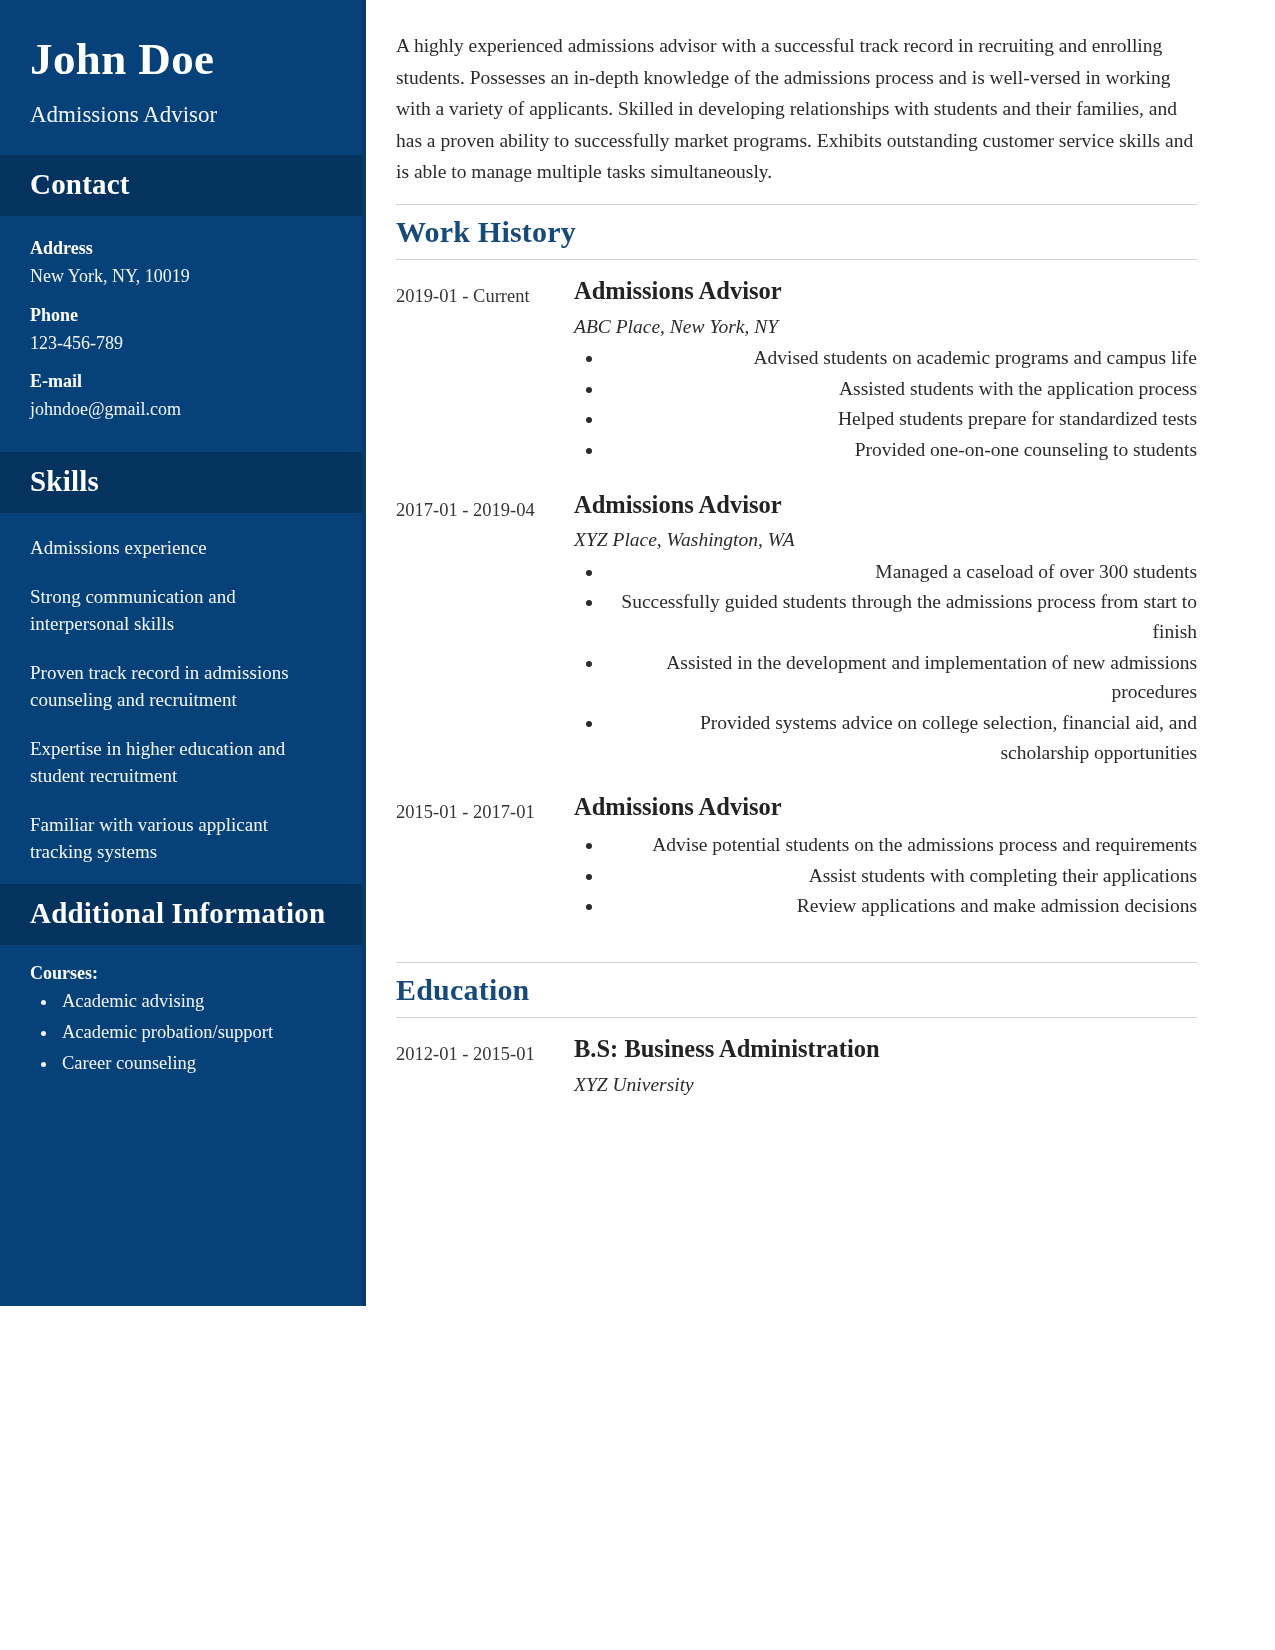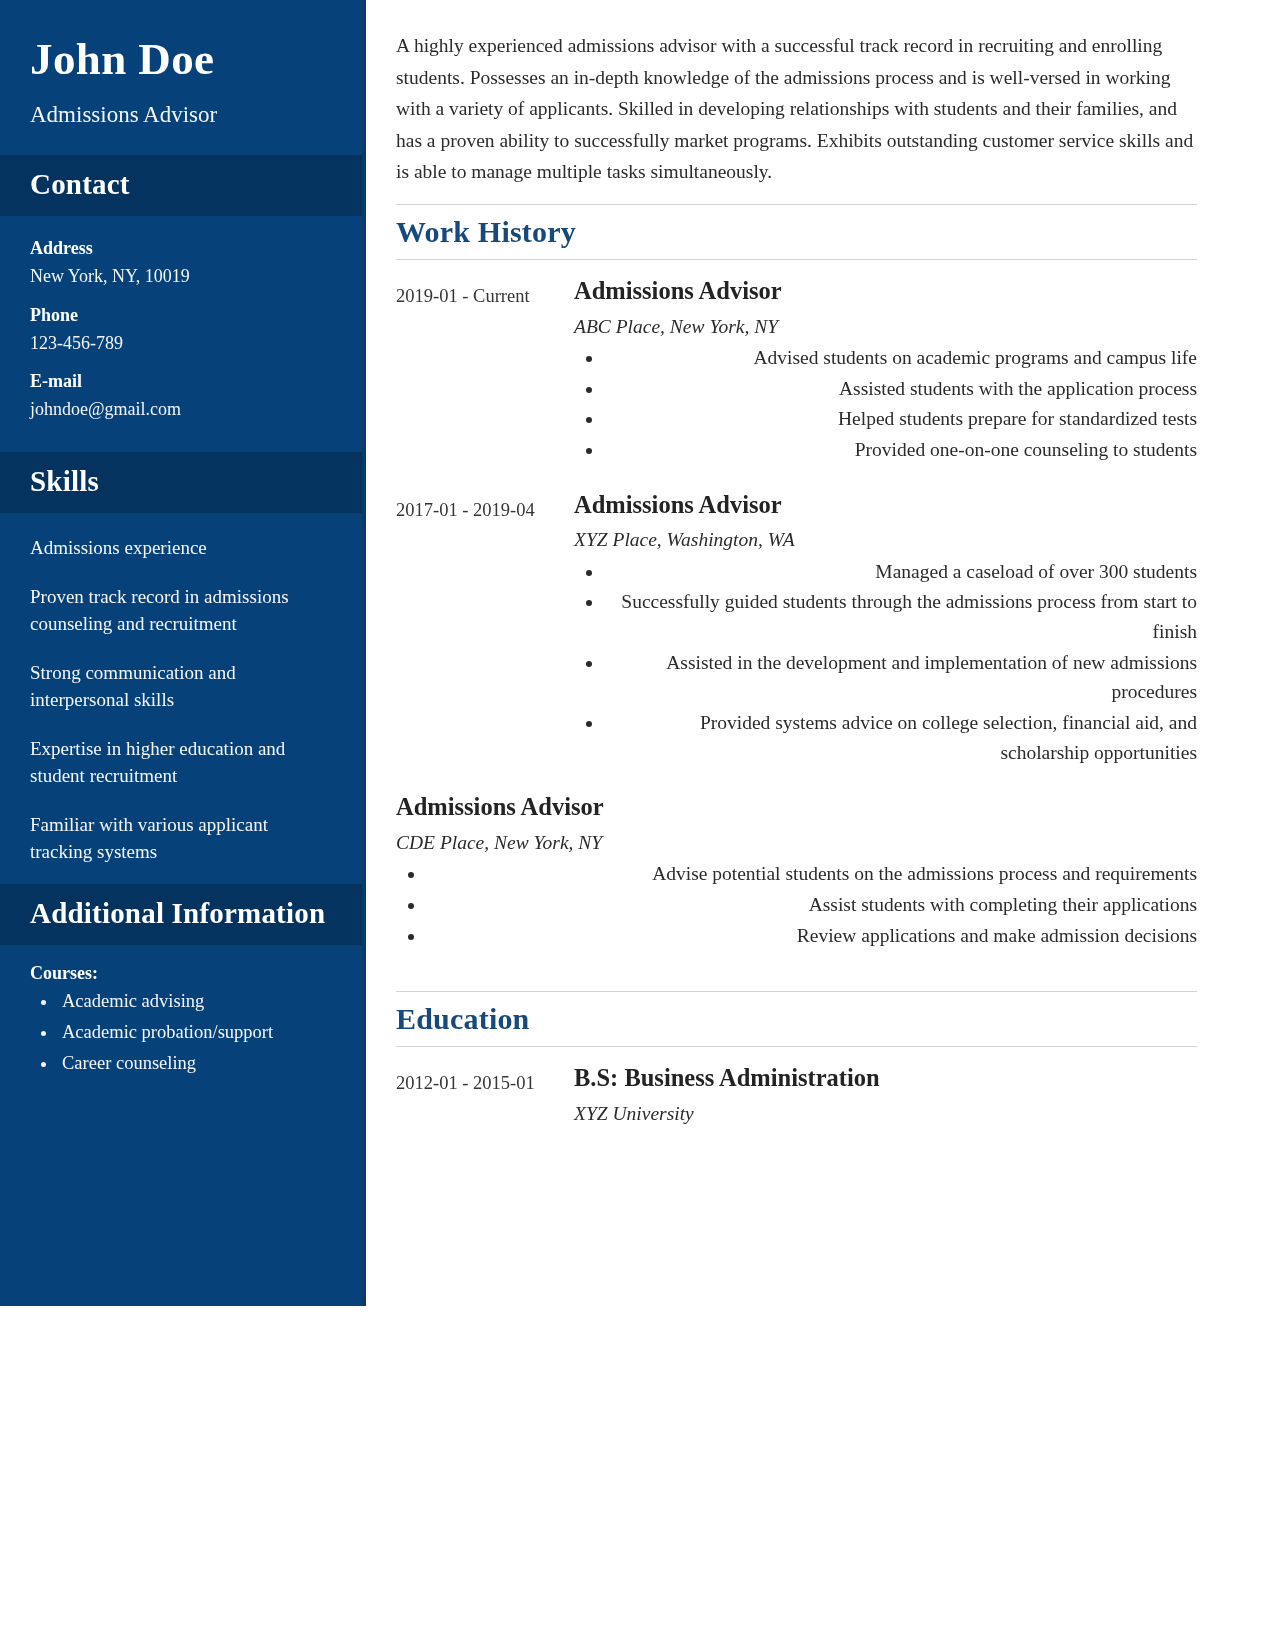--- a/index.html
+++ b/index.html
@@ -219,22 +219,22 @@
           <p class="contact-label">E-mail</p>
           <p class="contact-value">johndoe@gmail.com</p>
         </div>
       </div>
 
       <div class="sec-head">
         <h2>Skills</h2>
       </div>
       <div class="skills-body">
         <p class="skill">Admissions experience</p>
+        <p class="skill">Strong communication and interpersonal skills</p>
         <p class="skill">Proven track record in admissions counseling and recruitment</p>
-        <p class="skill">Strong communication and interpersonal skills</p>
         <p class="skill">Expertise in higher education and student recruitment</p>
         <p class="skill">Familiar with various applicant tracking systems</p>
       </div>
 
       <div class="sec-head">
         <h2>Additional Information</h2>
       </div>
       <div class="addl-body">
         <p class="addl-label">Courses:</p>
         <ul class="addl-list">
@@ -280,23 +280,23 @@
             <ul class="entry-bullets">
               <li>Managed a caseload of over 300 students</li>
               <li>Successfully guided students through the admissions process from start to finish</li>
               <li>Assisted in the development and implementation of new admissions procedures</li>
               <li>Provided systems advice on college selection, financial aid, and scholarship opportunities</li>
             </ul>
           </div>
         </div>
 
         <div class="entry">
+          <div class="entry-date">2015-01 - 2017-01</div>
           <div class="entry-body">
             <h3 class="entry-title">Admissions Advisor</h3>
-            <p class="entry-org">CDE Place, New York, NY</p>
             <ul class="entry-bullets">
               <li>Advise potential students on the admissions process and requirements</li>
               <li>Assist students with completing their applications</li>
               <li>Review applications and make admission decisions</li>
             </ul>
           </div>
         </div>
 
       </div>
     </section>

